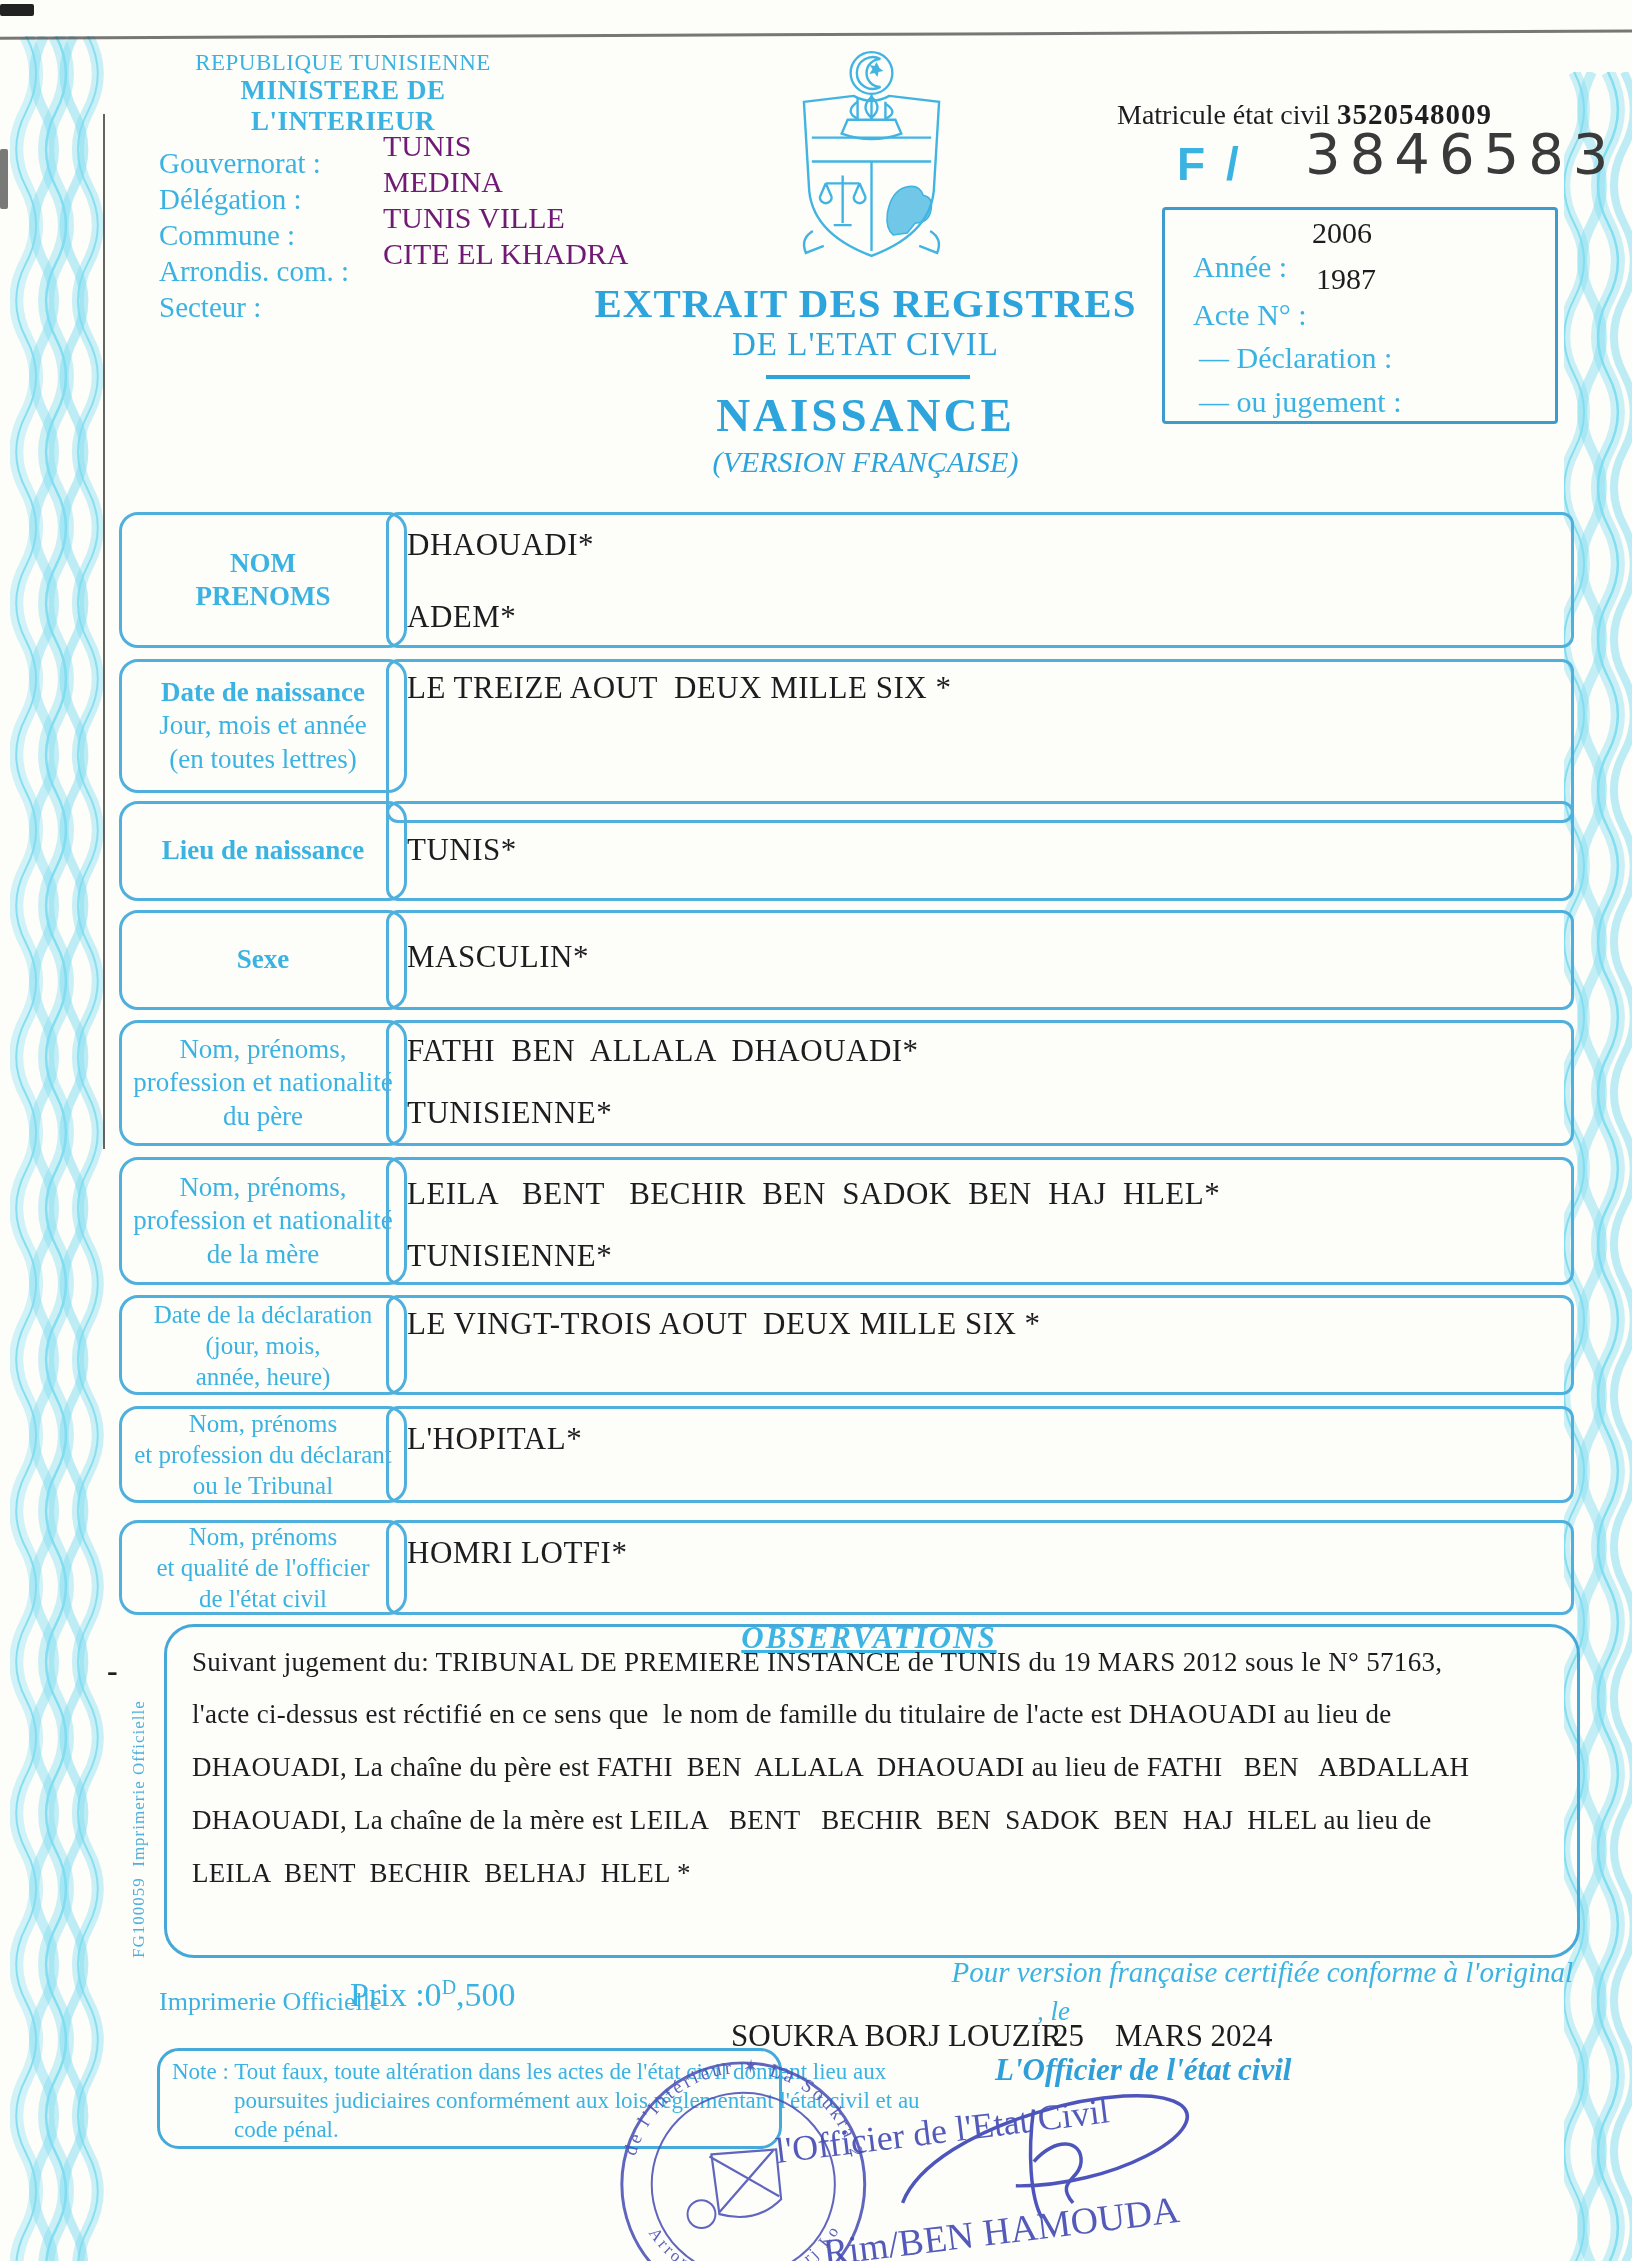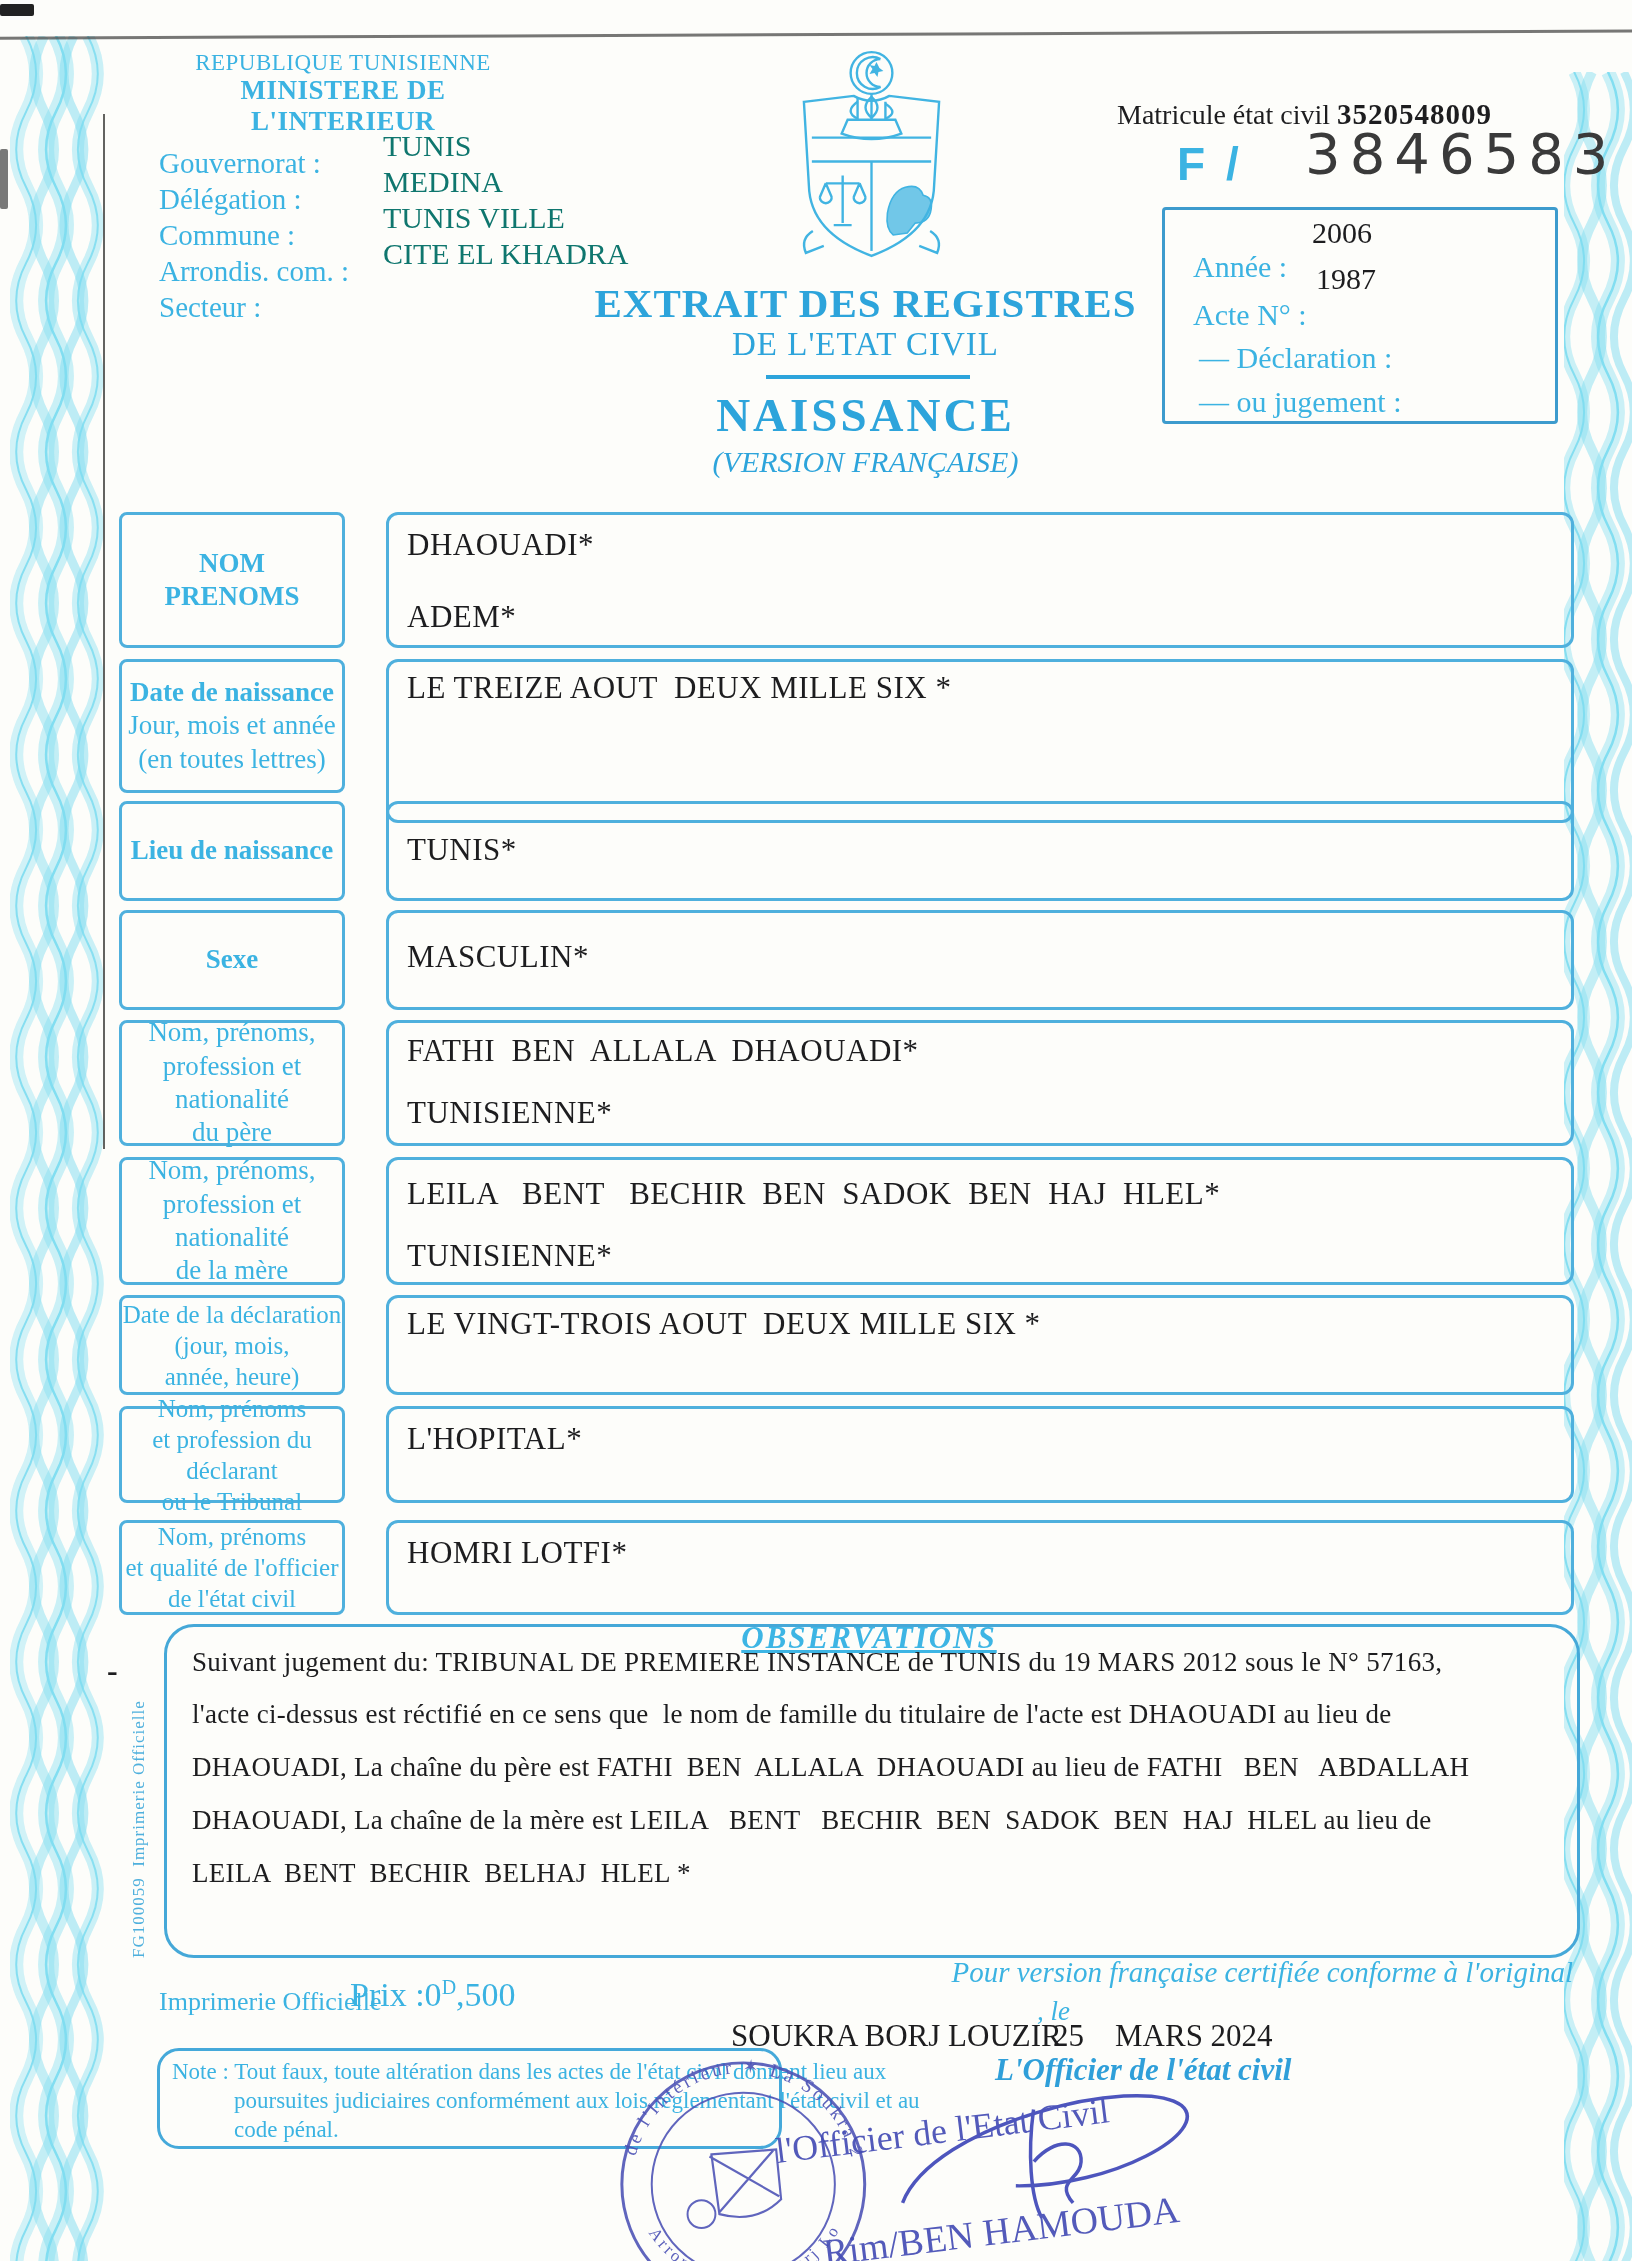--- a/index.html
+++ b/index.html
@@ -10,38 +10,38 @@
   .blue{color:#2da4db;}
   .gband{position:absolute;}
   .scanline-top{position:absolute;left:-10px;top:33px;width:1692px;height:3px;background:#4a4a48;
         transform:rotate(-0.25deg);opacity:.75;}
   .scanline-left{position:absolute;left:103px;top:114px;width:2px;height:1035px;background:#3c3c3a;opacity:.8;}
   .smudge{position:absolute;background:#222;border-radius:2px;}
   
   .rep{left:169px;top:50px;width:348px;text-align:center;font-size:23px;letter-spacing:0.5px;}
   .min{left:149px;top:75px;width:388px;text-align:center;font-size:27px;font-weight:bold;letter-spacing:0.5px;}
   .admin-labels{left:159px;top:145px;font-size:29px;line-height:36px;}
-  .admin-values{left:383px;top:128px;font-size:30px;line-height:36px;color:#0f766e;}
+  .admin-values{left:383px;top:128px;font-size:30px;line-height:36px;color:#701a75;}
   
   .matricule{left:1117px;top:98px;font-size:28px;}
   .matricule b{font-size:29px;letter-spacing:1px;}
   .serial-prefix{left:1177px;top:137px;font-family:"Liberation Sans",sans-serif;font-weight:bold;
         font-size:46px;color:#3bb3e2;letter-spacing:4px;}
   .serial-number{left:1305px;top:121px;font-family:"DejaVu Sans",sans-serif;font-size:56px;
         color:#3a3a3a;letter-spacing:9px;}
   .acte-box{left:1162px;top:207px;width:390px;height:211px;border:3.5px solid #3d9bcd;border-radius:4px;}
   .acte-box span{position:absolute;font-size:30px;}
   
   .t1{left:557px;top:279px;width:617px;text-align:center;font-size:41px;font-weight:bold;letter-spacing:1px;}
   .t2{left:557px;top:326px;width:617px;text-align:center;font-size:33px;letter-spacing:1px;}
   .t-bar{left:766px;top:375px;width:204px;height:4px;background:#2da4db;}
   .t3{left:557px;top:388px;width:617px;text-align:center;font-size:47px;font-weight:bold;letter-spacing:3px;}
   .t4{left:557px;top:445px;width:617px;text-align:center;font-size:30px;font-style:italic;}
   
-  .lbox{position:absolute;left:119px;width:226px;border:3px solid #4fb0dd;border-radius:8px;
+  .lbox{position:absolute;left:119px;width:288px;border:3px solid #4fb0dd;border-radius:19px;
         display:flex;flex-direction:column;align-items:center;justify-content:center;
         text-align:center;font-size:27px;line-height:1.24;color:#3bb3e2;box-sizing:border-box;}
   .vbox{position:absolute;left:386px;width:1188px;border:3px solid #4fb0dd;border-radius:12px;
         box-sizing:border-box;display:flex;flex-direction:column;padding-left:18px;font-size:31px;}
   .vbox.two{justify-content:space-between;}
   .vl{white-space:pre;letter-spacing:0.5px;}
   .b{font-weight:bold;}
   
   .obs-box{left:164px;top:1624px;width:1410px;height:328px;border:3px solid #45a8d8;border-radius:30px;}
   .obs-head{left:164px;top:1620px;width:1410px;text-align:center;font-size:31px;font-weight:bold;

